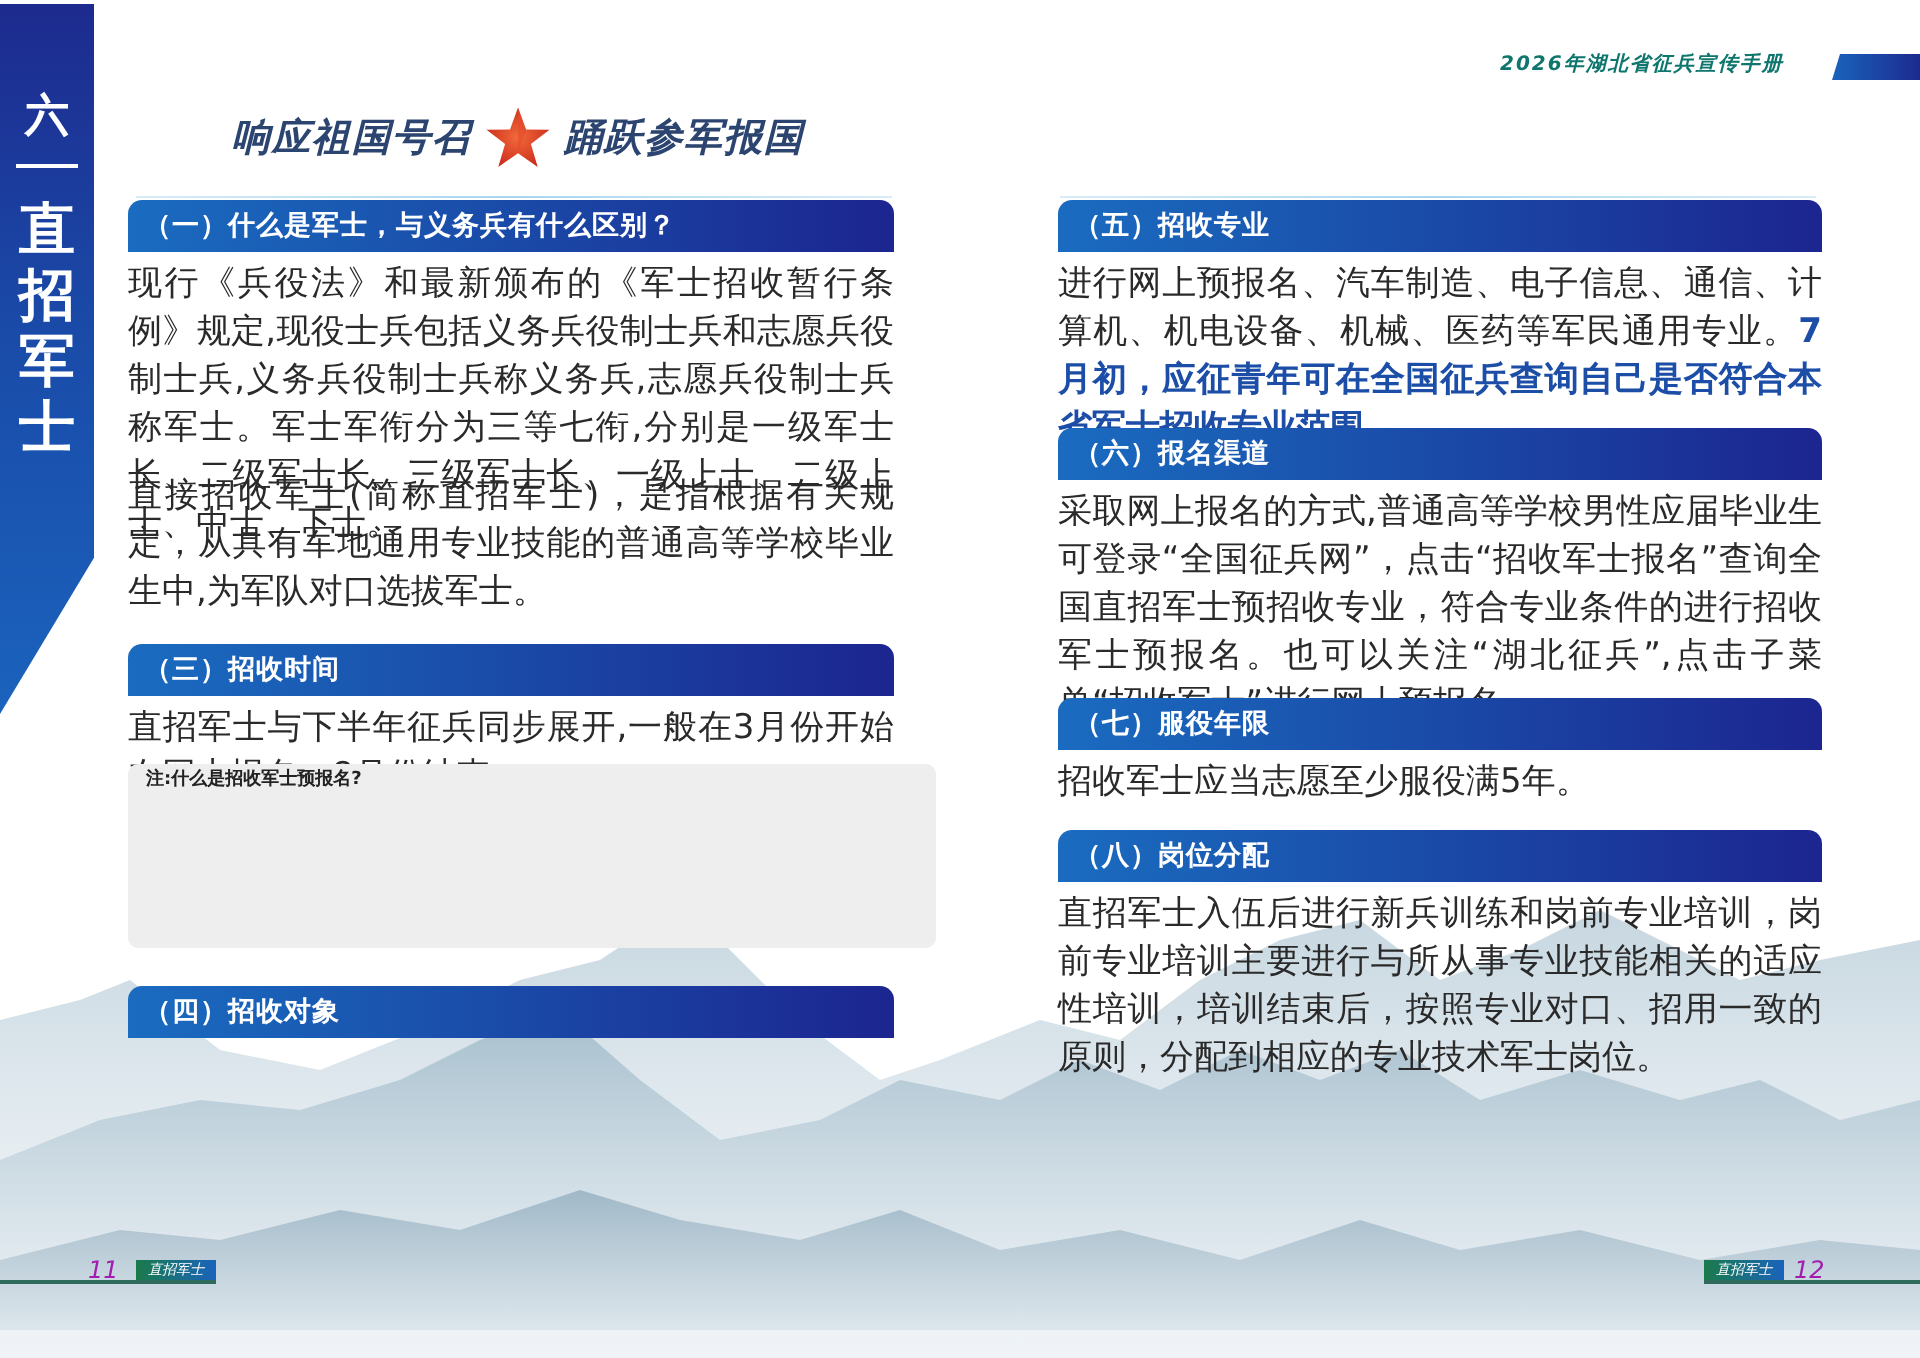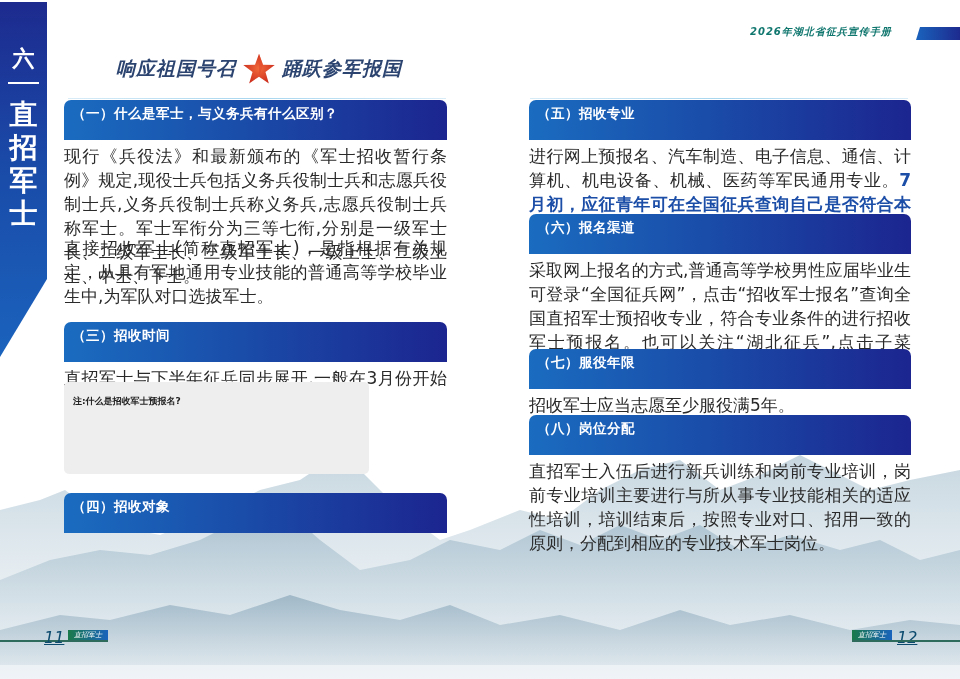--- a/index.html
+++ b/index.html
@@ -52,42 +52,42 @@
   
   .top-rule {
     position: absolute; left: 68px; top: 98px; width: 378px; height: 1px;
     background: linear-gradient(90deg, #d8ecf7, #a7d6ef, #d8ecf7);
   }
   .top-rule.r { left: 530px; width: 378px; }
 
   
   .section { position: absolute; z-index: 2; }
   .sec-head {
-    height: 40px; border-radius: 7px 7px 0 0;
+    height: 26px; border-radius: 7px 7px 0 0;
     background: linear-gradient(90deg, #1a6cc0 0%, #1a4aa8 50%, #1c2590 100%);
     color: #fff; font-size: 13.5px; font-weight: bold;
     padding-left: 8px; line-height: 26px; letter-spacing: 0.5px;
   }
   .sec-body {
     font-size: 17px; line-height: 24px; color: #2a2a2a; padding-top: 4px;
     text-align: justify;
   }
   .hl { color: #1c4ea8; font-weight: bold; }
 
   
   .note {
-    position: absolute; left: 64px; top: 382px; width: 305px; height: 92px;
-    background: #eeeeee; border-radius: 5px; padding: 12px 9px; z-index: 2;
+    position: absolute; left: 64px; top: 382px; width: 404px; height: 92px;
+    background: #eeeeee; border-radius: 5px; padding: 1px 9px; z-index: 2;
   }
   .note-title { font-size: 9px; font-weight: bold; color: #222; line-height: 15px; }
   .note-body { font-size: 8.2px; color: #555; line-height: 17px; }
 
   
   .footer-line { position: absolute; top: 640px; height: 2px; background: #2e6b5c; z-index: 3; }
-  .page-num { position: absolute; top: 628px; font-size: 16px; font-style: italic; color: #0c4a6e; z-index: 3; text-decoration: underline; }
+  .page-num { position: absolute; top: 628px; font-size: 12px; font-style: italic; color: #a21caf; z-index: 3; }
   .tag {
     position: absolute; top: 630px; height: 10px; width: 40px;
     background: linear-gradient(90deg, #1a7a4a, #1a63bd); color: #fff;
     font-size: 7px; line-height: 10px; text-align: center; font-style: italic; z-index: 3;
   }
 </style>
 </head>
 <body>
 
 <svg class="mountains" viewBox="0 0 960 249" preserveAspectRatio="none">

